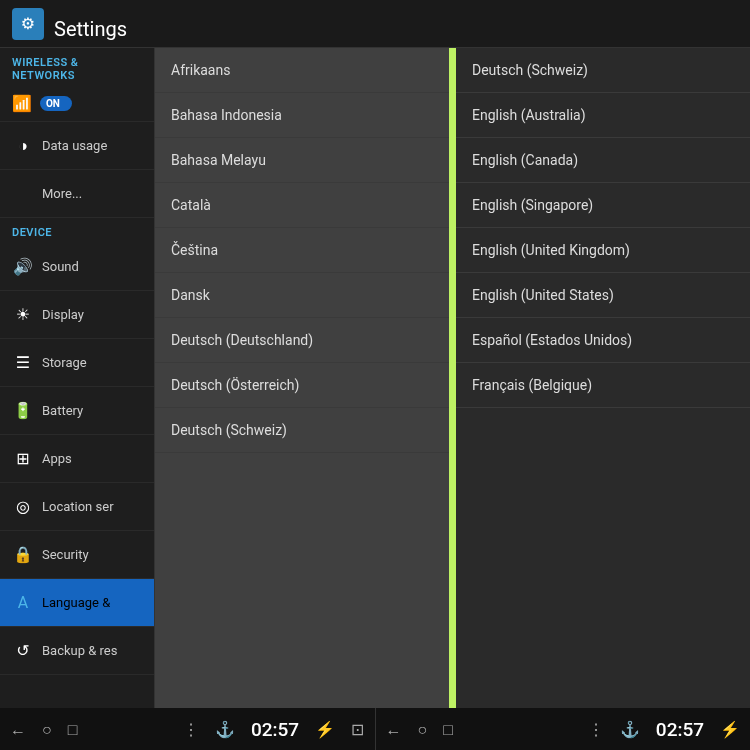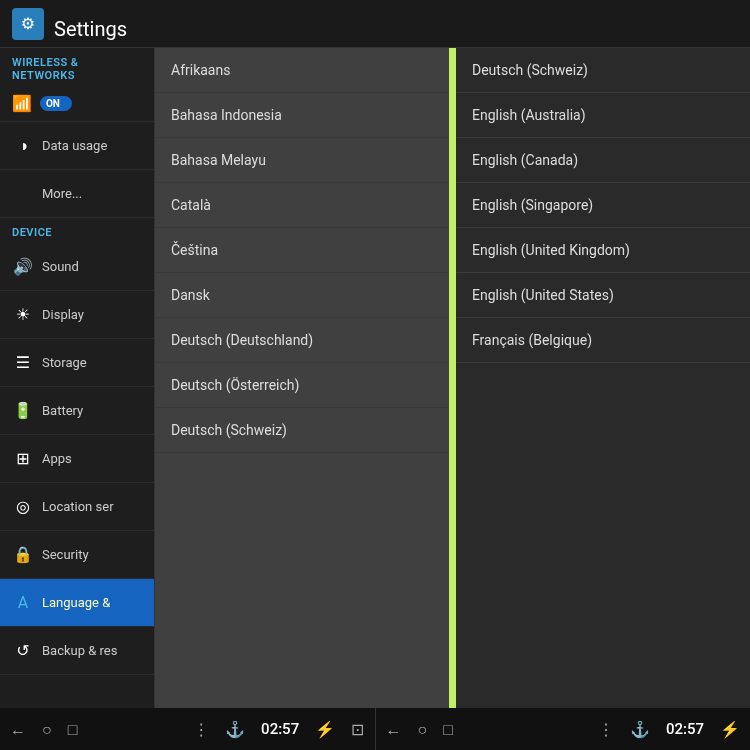--- a/index.html
+++ b/index.html
@@ -88,21 +88,21 @@
       flex-shrink: 0;
     }
     .sidebar-label {
       font-size: 13px;
       color: #cccccc;
       white-space: nowrap;
       overflow: hidden;
       text-overflow: ellipsis;
     }
     .sidebar-item.active .sidebar-label {
-      color: #fef9c3;
+      color: #000000;
     }
 
     
     .wifi-row {
       display: flex;
       align-items: center;
       padding: 8px 12px;
       border-bottom: 1px solid #2a2a2a;
     }
     .wifi-icon {
@@ -157,21 +157,21 @@
     .nav-icons {
       display: flex;
       gap: 16px;
       align-items: center;
     }
     .nav-icon {
       font-size: 16px;
       color: #aaa;
     }
     .nav-time {
-      font-size: 15px;
+      font-size: 19px;
       color: #ffffff;
       font-weight: 500;
     }
     .nav-divider {
       width: 1px;
       height: 42px;
       background: #333;
     }
   </style>
 </head>
@@ -264,20 +264,21 @@
     <div class="lang-item">Deutsch (Schweiz)</div>
   </div>
 
   <div class="lang-panel2">
     <div class="lang-item">Deutsch (Schweiz)</div>
     <div class="lang-item">English (Australia)</div>
     <div class="lang-item">English (Canada)</div>
     <div class="lang-item">English (Singapore)</div>
     <div class="lang-item">English (United Kingdom)</div>
     <div class="lang-item">English (United States)</div>
+    <div class="lang-item">Español (Estados Unidos)</div>
     <div class="lang-item">Français (Belgique)</div>
   </div>
 
 </div>
 
 <div class="nav-bar">
 
   <div class="nav-half">
     <div class="nav-icons">
       <span class="nav-icon">←</span>

